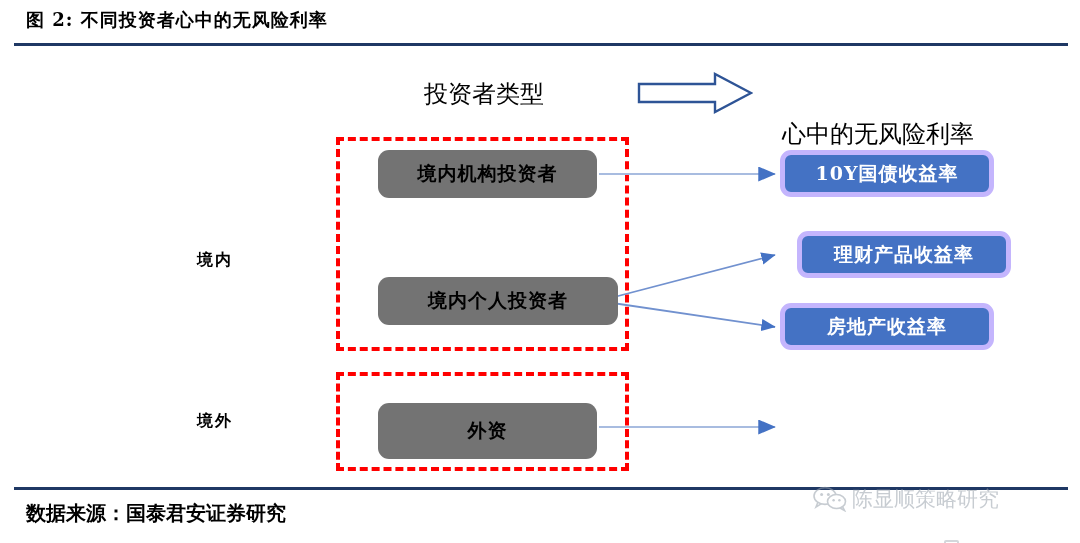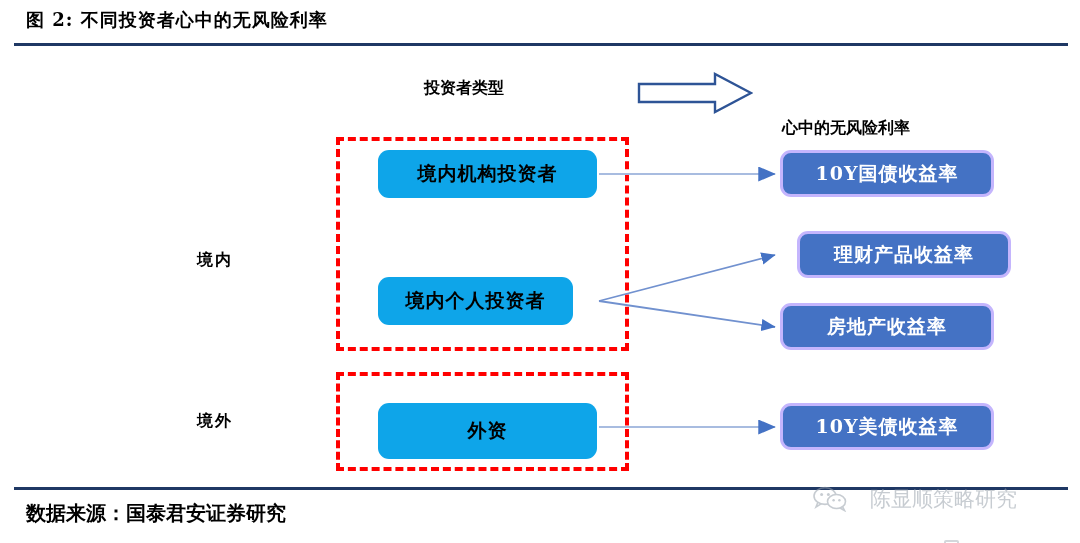--- a/index.html
+++ b/index.html
@@ -57,22 +57,22 @@
     font-size: 20px;
     color: #000000;
     white-space: nowrap;
     text-align: center;
   }
 
   
   .col-head {
     position: absolute;
     font-family: "DejaVu Serif", "Liberation Serif", serif;
-    font-weight: bold;
-    font-size: 16px;
+    font-weight: normal;
+    font-size: 24px;
     color: #000000;
     white-space: nowrap;
   }
   .col-head.left  { left: 424px; top: 78px; }
   .col-head.right { left: 782px; top: 78px; margin-top: 40px; }
 
   .block-arrow {
     position: absolute;
     left: 637px;
     top: 71px;
@@ -100,42 +100,42 @@
     box-sizing: border-box;
     background: transparent;
   }
   .group-box.domestic { left: 336px; top: 137px; width: 293px; height: 214px; }
   .group-box.overseas { left: 336px; top: 372px; width: 293px; height: 99px; }
 
   
   .gray-box {
     position: absolute;
     box-sizing: border-box;
-    background: #0ea5e9;
+    background: #737373;
     border-radius: 11px;
     display: flex;
     align-items: center;
     justify-content: center;
     font-family: "DejaVu Serif", "Liberation Serif", serif;
     font-weight: bold;
     font-size: 19px;
     color: #000000;
     letter-spacing: 1px;
     white-space: nowrap;
   }
   .gray-box.b1 { left: 378px; top: 150px; width: 219px; height: 48px; }
-  .gray-box.b2 { left: 378px; top: 277px; width: 195px; height: 48px; }
+  .gray-box.b2 { left: 378px; top: 277px; width: 240px; height: 48px; }
   .gray-box.b3 { left: 378px; top: 403px; width: 219px; height: 56px; }
 
   
   .blue-box {
     position: absolute;
     box-sizing: border-box;
     background: #4472c4;
-    border: 3px solid #c4b5fd;
+    border: 5px solid #c4b5fd;
     border-radius: 11px;
     display: flex;
     align-items: center;
     justify-content: center;
     font-family: "DejaVu Serif", "Liberation Serif", serif;
     font-weight: bold;
     font-size: 19px;
     color: #ffffff;
     letter-spacing: 1px;
     white-space: nowrap;
@@ -155,21 +155,21 @@
     pointer-events: none;
   }
 
   
   .wm-wechat {
     position: absolute;
     left: 812px;
     top: 485px;
     display: flex;
     align-items: center;
-    gap: 22px;
+    gap: 4px;
     opacity: 0.55;
   }
   .wm-wechat-text {
     font-family: "DejaVu Sans", "Liberation Sans", sans-serif;
     font-size: 21px;
     color: #9aa3ad;
     white-space: nowrap;
   }
   .wm-glr {
     position: absolute;
@@ -235,21 +235,20 @@
     <line x1="599" y1="427" x2="775" y2="427" stroke="#a8bce0" stroke-width="2.2" marker-end="url(#ah)"></line>
   </svg>
 
   <div class="gray-box b1">境内机构投资者</div>
   <div class="gray-box b2">境内个人投资者</div>
   <div class="gray-box b3">外资</div>
 
   <div class="blue-box r1">10Y国债收益率</div>
   <div class="blue-box r2">理财产品收益率</div>
   <div class="blue-box r3">房地产收益率</div>
-  <div class="blue-box r4">10Y美债收益率</div>
 
   <div class="rule-bottom"></div>
   <div class="source-note">数据来源：国泰君安证券研究</div>
 
   <div class="wm-wechat">
     <svg width="36" height="26" viewBox="0 0 36 26" xmlns="http://www.w3.org/2000/svg">
       <ellipse cx="13" cy="10" rx="11" ry="8.4" fill="none" stroke="#9aa3ad" stroke-width="1.6"></ellipse>
       <path d="M6,16 L4,21 L9.5,17.6" fill="none" stroke="#9aa3ad" stroke-width="1.6"></path>
       <circle cx="9.6" cy="8.4" r="1.5" fill="#9aa3ad"></circle>
       <circle cx="16.4" cy="8.4" r="1.5" fill="#9aa3ad"></circle>

